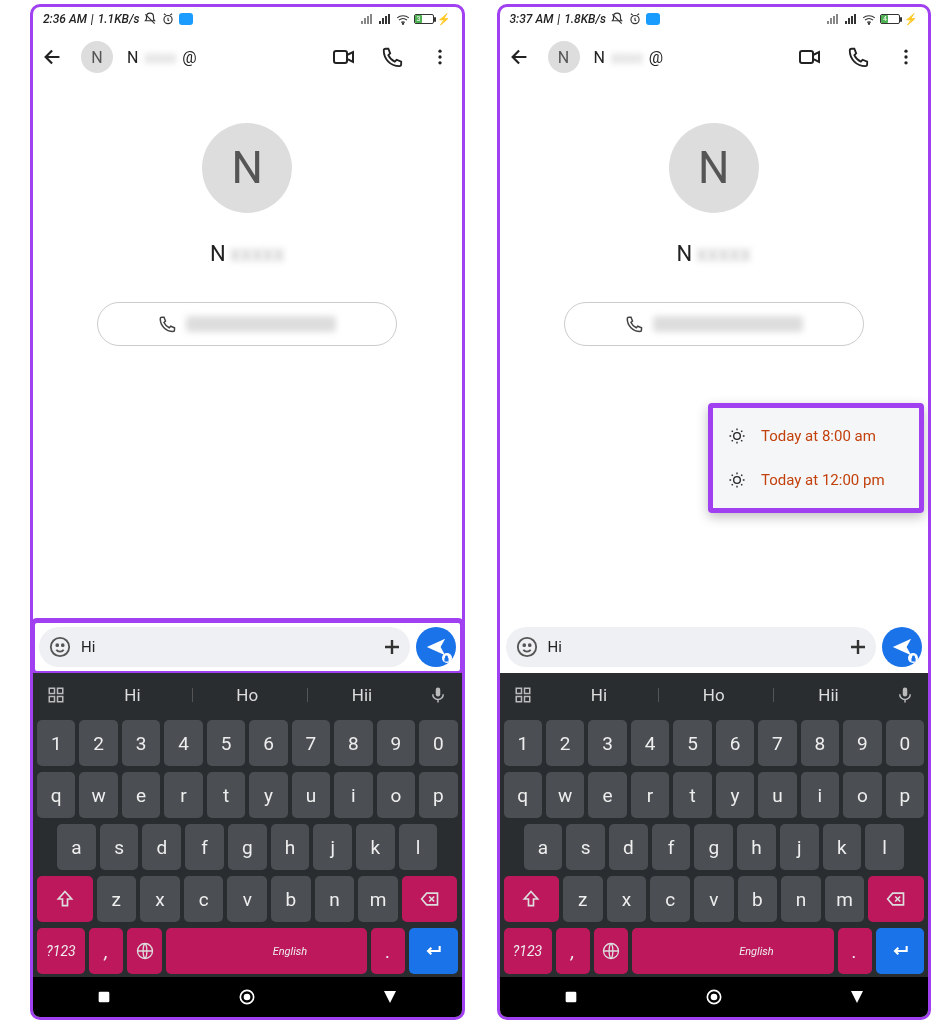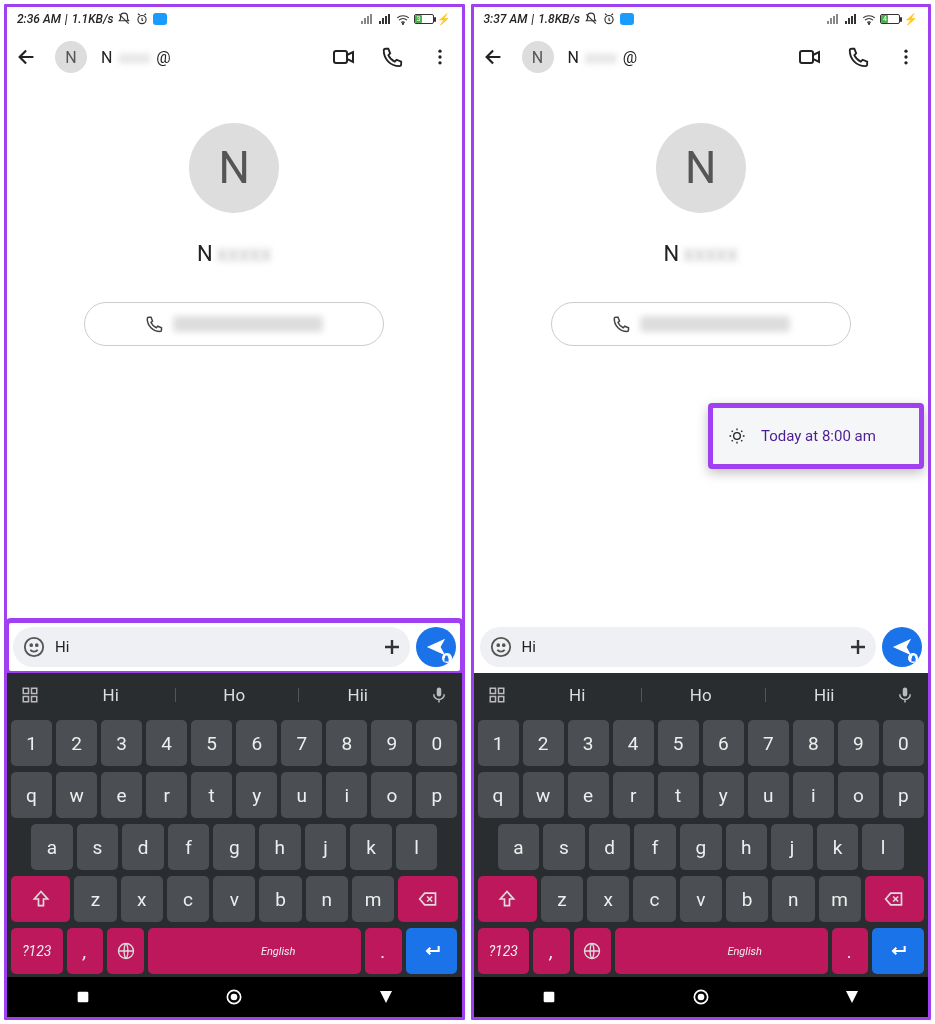--- a/index.html
+++ b/index.html
@@ -1,17 +1,17 @@
 <!DOCTYPE html>
 <html><head>
 <meta charset="utf-8">
 <style>
   * { box-sizing: border-box; margin: 0; padding: 0; font-family: -apple-system, "Segoe UI", Roboto, sans-serif; }
   body { background: #fff; width: 935px; height: 1024px; display: flex; gap: 6px; padding: 4px; }
-  .phone { flex: 1; border: 3px solid #a040f0; border-radius: 1px; display: flex; flex-direction: column; background: #fff; position: relative; overflow: hidden; }
+  .phone { flex: 1; border: 3px solid #a040f0; border-radius: 10px; display: flex; flex-direction: column; background: #fff; position: relative; overflow: hidden; margin-left: 26px; }
   
   .statusbar { height: 24px; display: flex; align-items: center; padding: 0 10px; font-size: 12px; color: #222; justify-content: space-between; }
   .sb-left { display: flex; align-items: center; gap: 4px; font-weight: 500; font-style: italic; font-family: Georgia, serif;}
   .sb-right { display: flex; align-items: center; gap: 4px; }
   .mini-icon { width: 14px; height: 14px; display:inline-flex; align-items:center; justify-content:center; }
   .batt { border:1px solid #333; border-radius:2px; width:20px; height:10px; position:relative; display:flex; align-items:center; }
   .batt::after{content:"";width:2px;height:5px;background:#333;position:absolute;right:-3px;top:2px;border-radius:1px;}
   .batt-fill{background:#4caf50;height:100%;width:40%;border-radius:1px;font-size:7px;color:#fff;display:flex;align-items:center;justify-content:center;}
   
   .chat-header { height: 52px; display: flex; align-items: center; padding: 0 8px 0 6px; gap: 14px; }
@@ -45,21 +45,21 @@
   .key.wide{flex:1.4;}
   .key.space{flex:4.5;font-size:11px;padding-left:47px;}
   .key.enter{background:#1a73e8;}
   .krow.indent{padding-left:24px;padding-right:24px;}
   .key{position:relative;}
   
   .navbar{height:40px;background:#000;display:flex;align-items:center;justify-content:space-around;}
   .nav-icon{width:22px;height:22px;display:flex;align-items:center;justify-content:center;color:#fff;}
   
   .schedule-pop{position:absolute; right:4px; top:320px; width:216px; background:#f5f6f8; border:5px solid #a040f0; border-radius:4px; padding:6px 0; box-shadow:0 4px 12px rgba(0,0,0,0.25);}
-  .sched-item{display:flex;align-items:center;gap:14px;padding:12px 14px;font-size:15px;color:#4c1d95;}
+  .sched-item{display:flex;align-items:center;gap:14px;padding:12px 14px;font-size:15px;color:#c2410c;}
   svg{display:block;}
 </style>
 </head>
 <body>
 
 <div class="phone">
 
   <div class="statusbar">
     <div class="sb-left">
       <span>2:36 AM</span>
@@ -398,20 +398,29 @@
     <div class="schedule-pop">
       <div class="sched-item">
         <span>
             <svg width="20" height="20" viewBox="0 0 24 24" fill="none" stroke="#222" stroke-width="1.6">
               <circle cx="12" cy="12" r="4"></circle>
               <path d="M12 3v2M12 19v2M3 12h2M19 12h2M5.6 5.6l1.4 1.4M17 17l1.4 1.4M17 7l1.4-1.4M5.6 18.4L7 17" stroke-dasharray="2 3"></path>
             </svg>
           </span>
         <span>Today at 8:00 am</span>
       </div>
+      <div class="sched-item">
+        <span>
+            <svg width="20" height="20" viewBox="0 0 24 24" fill="none" stroke="#222" stroke-width="1.6">
+              <circle cx="12" cy="12" r="4"></circle>
+              <path d="M12 3v2M12 19v2M3 12h2M19 12h2M5.6 5.6l1.4 1.4M17 17l1.4 1.4M17 7l1.4-1.4M5.6 18.4L7 17"></path>
+            </svg>
+          </span>
+        <span>Today at 12:00 pm</span>
+      </div>
     </div>
   </div>
 
   <div class="input-wrap">
     <div class="input-row">
       <div class="textfield">
         <span>
             <svg width="22" height="22" viewBox="0 0 24 24" fill="none" stroke="#555" stroke-width="2">
               <circle cx="12" cy="12" r="10"></circle>
               <circle cx="9" cy="10" r="1" fill="#555"></circle>

